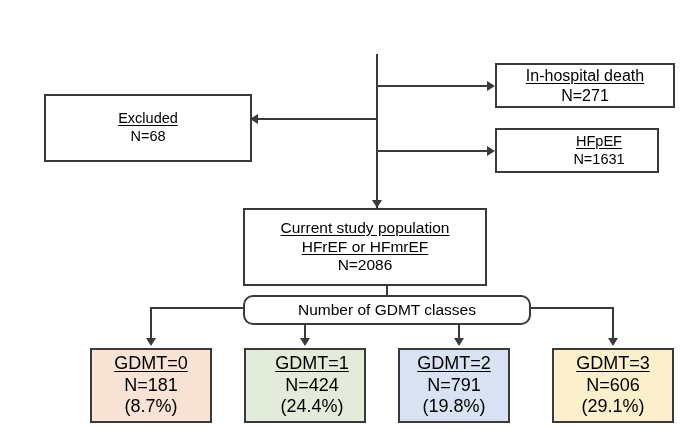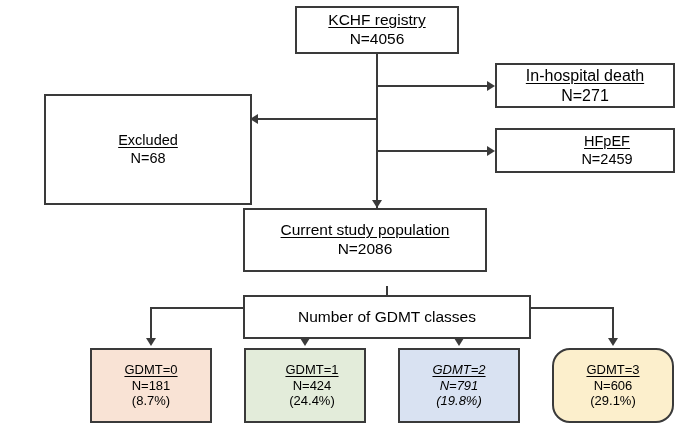--- a/index.html
+++ b/index.html
@@ -23,30 +23,30 @@
     text-align:center;
     line-height:1.22;
     font-size:15px;
   }
   .box .ln{display:block;white-space:nowrap;}
   .box .ul{text-decoration:underline;text-underline-offset:2px;}
 
   
   #node-registry      {left:295px; top:6px;   width:164px; height:48px;  font-size:15.5px;}
   #node-inhospital    {left:495px; top:63px;  width:180px; height:45px;  font-size:16px;}
-  #node-hfpef         {left:495px; top:128px; width:180px; height:45px;  font-size:14.5px;padding-left:44px;}
-  #node-excluded      {left:44px;  top:94px;  width:208px; height:111px;  font-size:14.5px;}
-  #node-population    {left:243px; top:208px; width:244px; height:64px;  font-size:15.5px;}
-  #node-gdmtclasses   {left:243px; top:295px; width:288px; height:44px;  font-size:15.5px;}
+  #node-hfpef         {left:495px; top:128px; width:164px; height:45px;  font-size:14.5px;padding-left:44px;}
+  #node-excluded      {left:44px;  top:94px;  width:208px; height:68px;  font-size:14.5px;}
+  #node-population    {left:243px; top:208px; width:244px; height:78px;  font-size:15.5px;}
+  #node-gdmtclasses   {left:243px; top:295px; width:288px; height:30px;  font-size:15.5px;border-radius:10px;}
 
-  .leaf{font-size:13px;}
+  .leaf{font-size:18px;}
   #node-gdmt0 {left:90px;  top:348px; width:122px; height:75px; background:#f9e3d5;}
   #node-gdmt1 {left:244px; top:348px; width:122px; height:75px; background:#e3ecda;padding-left:14px;}
-  #node-gdmt2 {left:398px; top:348px; width:122px; height:75px; background:#d9e2f2;font-style:italic;}
-  #node-gdmt3 {left:552px; top:348px; width:122px; height:75px; background:#fcefcc;border-radius:18px;}
+  #node-gdmt2 {left:398px; top:348px; width:112px; height:75px; background:#d9e2f2;}
+  #node-gdmt3 {left:552px; top:348px; width:122px; height:75px; background:#fcefcc;}
 
   
   .ln-v, .ln-h{position:absolute;background:#3a3a3a;}
   .ln-v{width:2px;}
   .ln-h{height:2px;}
 
   .arrow{position:absolute;width:0;height:0;}
   .arrow.down{border-left:5px solid transparent;border-right:5px solid transparent;border-top:8px solid #3a3a3a;}
   .arrow.left{border-top:5px solid transparent;border-bottom:5px solid transparent;border-right:8px solid #3a3a3a;}
   .arrow.right{border-top:5px solid transparent;border-bottom:5px solid transparent;border-left:8px solid #3a3a3a;}
@@ -111,42 +111,39 @@
   <div class="ln-v" id="fan-b-v"></div>
   <div class="arrow down" id="fan-b-ar"></div>
 
   <div class="ln-v" id="fan-c-v"></div>
   <div class="arrow down" id="fan-c-ar"></div>
 
   <div class="ln-h" id="fan-right-h"></div>
   <div class="ln-v" id="fan-right-v"></div>
   <div class="arrow down" id="fan-right-ar"></div>
 
-  <div class="box" id="node-registry">
-    <span class="ln ul">KCHF registry</span>
-    <span class="ln">N=4056</span>
-  </div>
 
   <div class="box" id="node-inhospital">
     <span class="ln ul">In-hospital death</span>
     <span class="ln">N=271</span>
   </div>
 
   <div class="box" id="node-hfpef">
     <span class="ln ul">HFpEF</span>
-    <span class="ln">N=2459</span>
+    <span class="ln">N=1631</span>
   </div>
 
   <div class="box" id="node-excluded">
     <span class="ln ul">Excluded</span>
     <span class="ln">N=68</span>
   </div>
 
   <div class="box" id="node-population">
     <span class="ln ul">Current study population</span>
+    <span class="ln ul">HFrEF or HFmrEF</span>
     <span class="ln">N=2086</span>
   </div>
 
   <div class="box" id="node-gdmtclasses">
     <span class="ln">Number of GDMT classes</span>
   </div>
 
   <div class="box leaf" id="node-gdmt0">
     <span class="ln ul">GDMT=0</span>
     <span class="ln">N=181</span>

